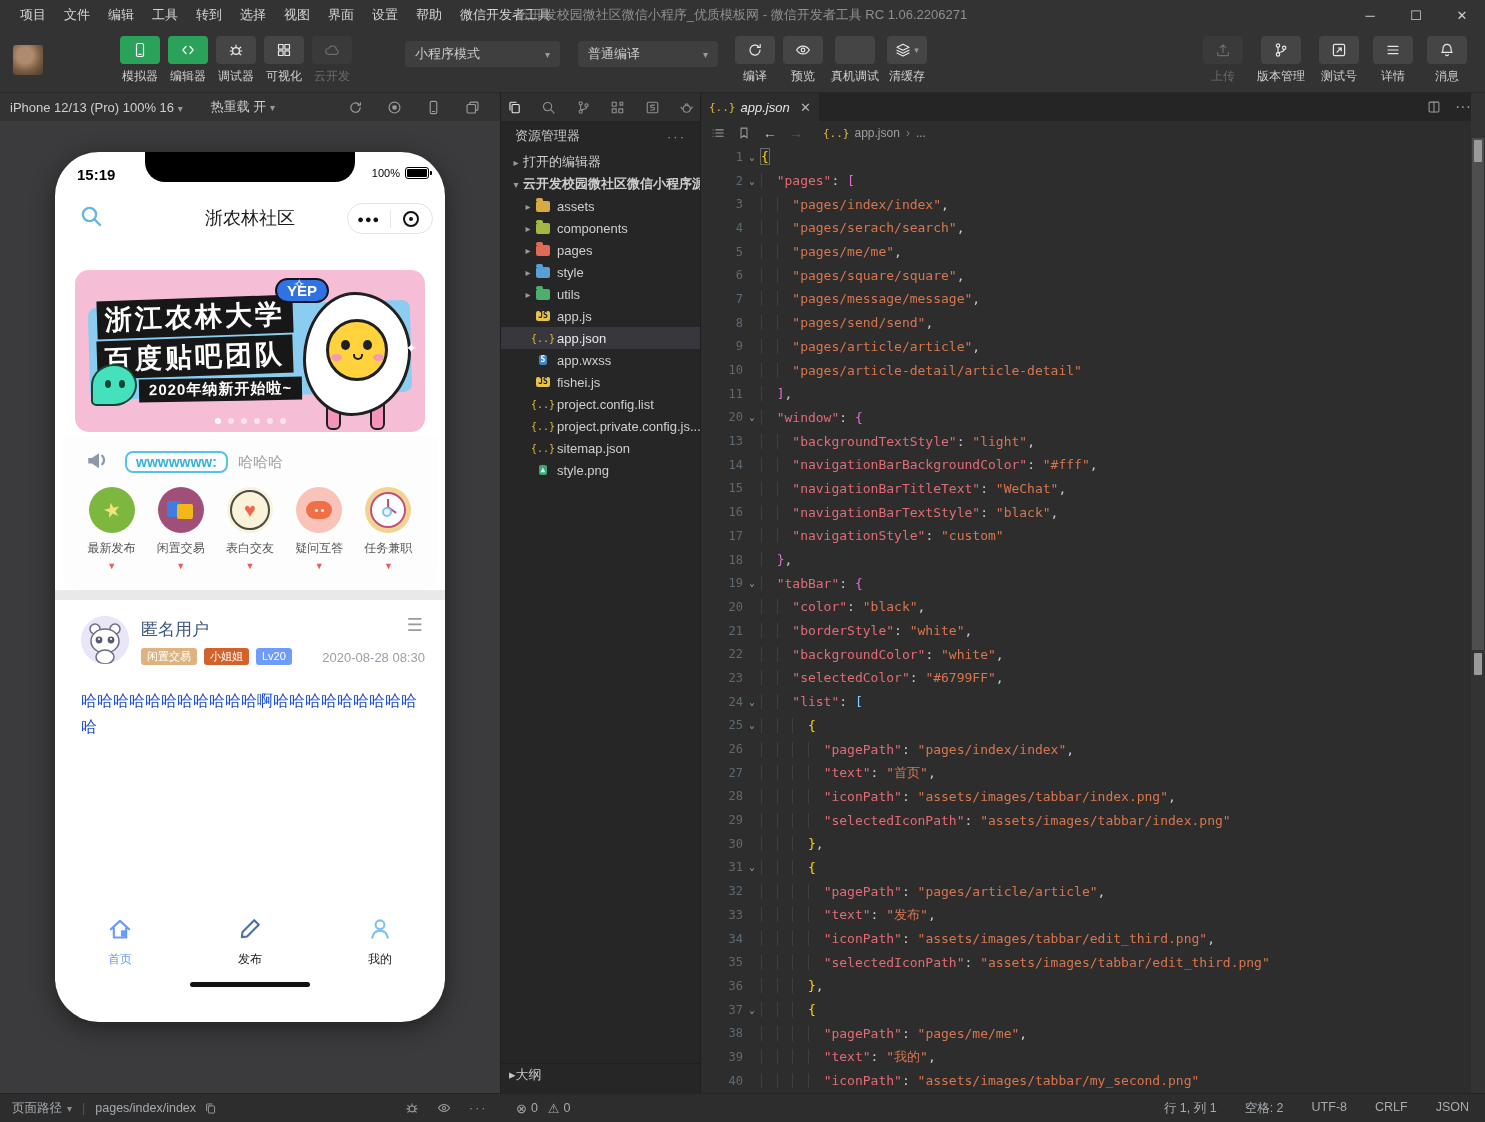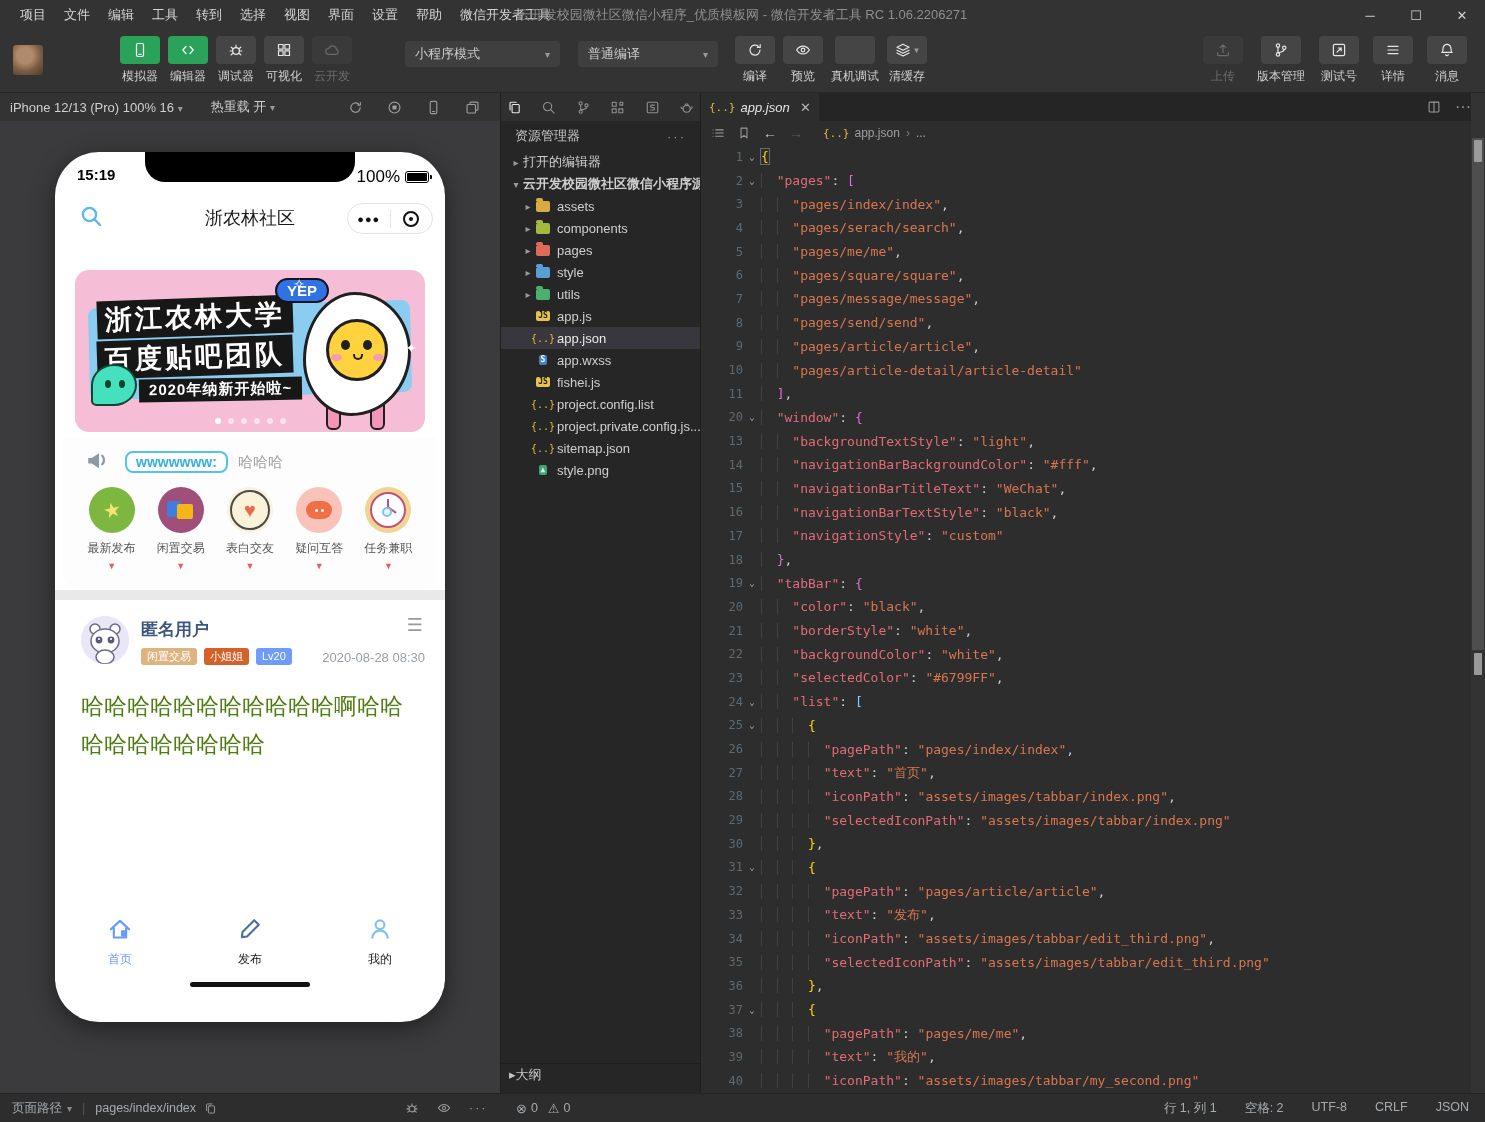--- a/index.html
+++ b/index.html
@@ -79,21 +79,21 @@
   .statusbar { position:absolute; left:0; top:1093px; width:1485px; height:29px; background:#2d2d2d; border-top:1px solid #242424; display:flex; align-items:center; font-size:12.5px; color:#a6abb0; z-index:30; }
   .statusbar .seg { display:flex; align-items:center; }
   .statusbar .ico { color:#9a9a9a; display:inline-flex; }
   .sb-right { position:absolute; right:16px; display:flex; }
   .sb-right span { margin-left:28px;text-align:center; }
 
   
   .phone { position:absolute; left:55px; top:59px; width:390px; height:870px; background:#ffffff; border-radius:44px; box-shadow:0 6px 24px rgba(0,0,0,.45); overflow:hidden; }
   .notch { position:absolute; left:90px; top:0; width:210px; height:30px; background:#000; border-radius:0 0 20px 20px; }
   .ptime { position:absolute; left:22px; top:14px; font-size:15px; font-weight:bold; color:#000; }
-  .pbatt { position:absolute; right:16px; top:15px; display:flex; align-items:center; font-size:17px; color:#000; }
+  .pbatt { position:absolute; right:16px; top:15px; display:flex; align-items:center; font-size:11px; color:#000; }
   .batt-body { width:24px; height:12px; border:1.5px solid #000; border-radius:3px; margin-left:5px; position:relative; }
   .batt-body:before { content:""; position:absolute; inset:1px; background:#000; border-radius:1px; }
   .batt-body:after { content:""; position:absolute; right:-4px; top:3px; width:2px; height:4px; background:#000; border-radius:0 1px 1px 0; }
   .pnav { position:absolute; left:0; top:44px; width:100%; height:44px; }
   .pnav .ptitle { position:absolute; left:50%; top:10px; transform:translateX(-50%); font-size:18px; color:#1a1a1a; }
   .pnav .psearch { position:absolute; left:24px; top:8px; color:#64b5e8; }
   .capsule { position:absolute; right:12px; top:7px; width:86px; height:31px; border:1px solid #e3e3e3; border-radius:16px; background:rgba(255,255,255,.92); display:flex; align-items:center; }
   .capsule .dots { flex:1; text-align:center; color:#111; font-size:11px; letter-spacing:1px; }
   .capsule .sep { width:1px; height:18px; background:#e6e6e6; }
   .capsule .target { flex:1; display:flex; justify-content:center; }
@@ -128,26 +128,26 @@
   .notice .tagbox { margin-left:14px; border:2px solid #53c3e8; color:#35b1dd; border-radius:8px; font-size:14px; font-weight:bold; padding:1px 9px; font-family:"Liberation Sans",sans-serif; }
   .notice .ntext { margin-left:10px; color:#a2a2a2; font-size:15px; }
   .navgrid { position:absolute; left:0; top:50px; width:100%; display:flex; justify-content:space-around; padding:0 14px; }
   .nav-item { display:flex; flex-direction:column; align-items:center; width:64px; }
   .nav-circ { width:46px; height:46px; border-radius:50%; display:flex; align-items:center; justify-content:center; position:relative; }
   .nav-label { font-size:12px; color:#555; margin-top:7px; }
   .nav-tri { color:#e85d5d; font-size:9px; margin-top:4px; }
   .gray-band { position:absolute; left:0; top:438px; width:390px; height:10px; background:#e9e9e9; }
   .post { position:absolute; left:0; top:448px; width:390px; height:305px; background:#fff; border-radius:18px 18px 0 0; }
   .pavatar { position:absolute; left:26px; top:16px; width:48px; height:48px; border-radius:50%; background:#e9e6f8; overflow:hidden; }
-  .pname { position:absolute; left:86px; top:18px; font-size:17px; font-weight:bold; color:#3b577d; }
+  .pname { position:absolute; left:86px; top:18px; font-size:17px; font-weight:normal; color:#3b577d; }
   .pburger { position:absolute; right:22px; top:16px; color:#9a9a9a; font-size:18px; letter-spacing:0; line-height:1; }
   .pbadges { position:absolute; left:86px; top:48px; display:flex; gap:7px; }
   .pbadge { color:#fff; font-size:11px; border-radius:3px; padding:3px 6px; line-height:1; }
   .pdate { position:absolute; right:20px; top:50px; font-size:13px; color:#9aa0a6; }
-  .pcontent { position:absolute; left:26px; top:88px; width:344px; font-size:23px; color:#4d7c0f; line-height:1.65; }
+  .pcontent { position:absolute; left:26px; top:88px; width:344px; font-size:16px; color:#1d4ed8; line-height:1.65; }
   .ptabbar { position:absolute; left:0; top:750px; width:390px; height:80px; background:#fff; display:flex; }
   .ptab { flex:1; display:flex; flex-direction:column; align-items:center; justify-content:center; gap:5px; }
   .ptab .lbl { font-size:12px; color:#1c1c1c; }
   .ptab.active .lbl { color:#6799FF; }
   .home-ind { position:absolute; left:135px; top:830px; width:120px; height:5px; background:#111; border-radius:3px; }
 </style>
 </head>
 <body>
 
 <div class="app">

